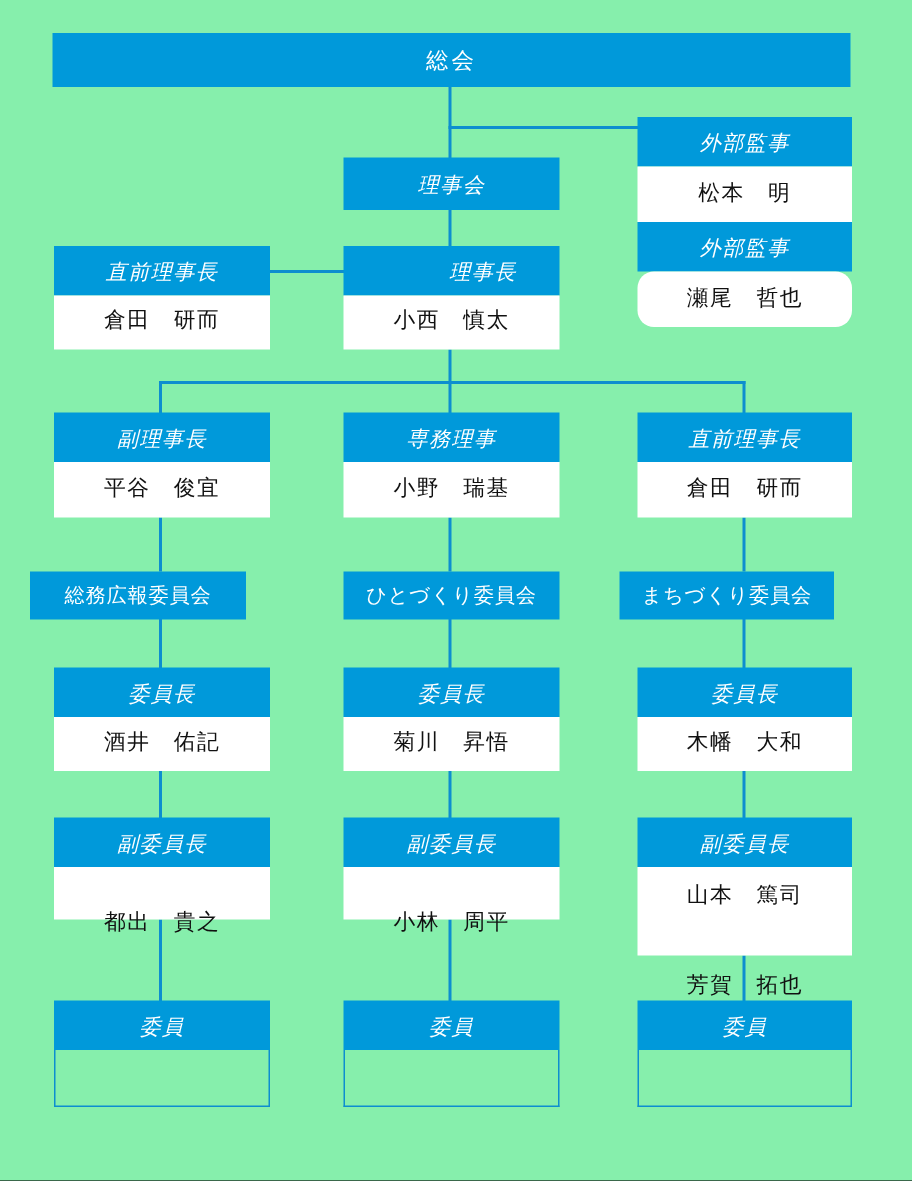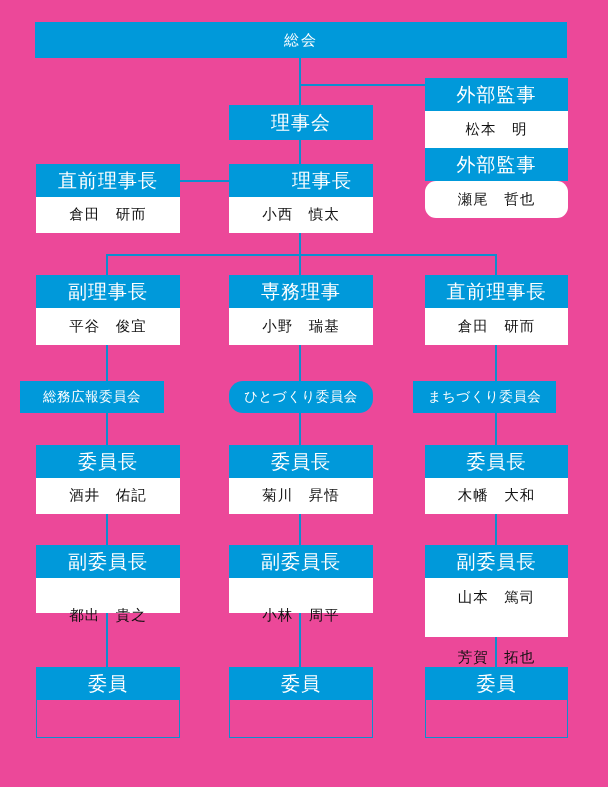--- a/index.html
+++ b/index.html
@@ -7,46 +7,47 @@
     width: 608px;
     height: 787px;
     background: #000000;
     font-family: "Liberation Sans", "DejaVu Sans", sans-serif;
     overflow: hidden;
   }
   #chart {
     position: relative;
     width: 608px;
     height: 787px;
-    background: #ec4899;
+    background: #86efac;
   }
 
   
   .line {
     position: absolute;
     background: #0d8ecf;
   }
   .vline { width: 2px; }
   .hline { height: 2px; }
 
   
   .box {
     position: absolute;
     z-index: 2;
   }
   .hdr {
     background: #0099da;
     color: #ffffff;
-    font-size: 19px;
+    font-size: 14px;
     line-height: 1;
     display: flex;
     align-items: center;
     justify-content: center;
     letter-spacing: 1px;
     width: 100%;
+    font-style: italic;
   }
   .body {
     background: #ffffff;
     color: #111111;
     font-size: 14.5px;
     line-height: 1.35;
     display: flex;
     flex-direction: column;
     align-items: center;
     justify-content: center;
@@ -158,21 +159,21 @@
     <div class="body" style="height:37px;">小野　瑞基</div>
   </div>
   <div class="box" style="left:425px; top:275px; width:143px;">
     <div class="hdr" style="height:33px;">直前理事長</div>
     <div class="body" style="height:37px;">倉田　研而</div>
   </div>
 
   <div class="band" style="left:20px; top:381px; width:144px; height:32px;">
     <span>総務広報委員会</span>
   </div>
-  <div class="band" style="left:229px; top:381px; width:144px; height:32px;border-radius:14px;">
+  <div class="band" style="left:229px; top:381px; width:144px; height:32px;">
     <span>ひとづくり委員会</span>
   </div>
   <div class="band" style="left:413px; top:381px; width:143px; height:32px;">
     <span>まちづくり委員会</span>
   </div>
 
   <div class="box" style="left:36px; top:445px; width:144px;">
     <div class="hdr" style="height:33px;">委員長</div>
     <div class="body" style="height:36px;">酒井　佑記</div>
   </div>

